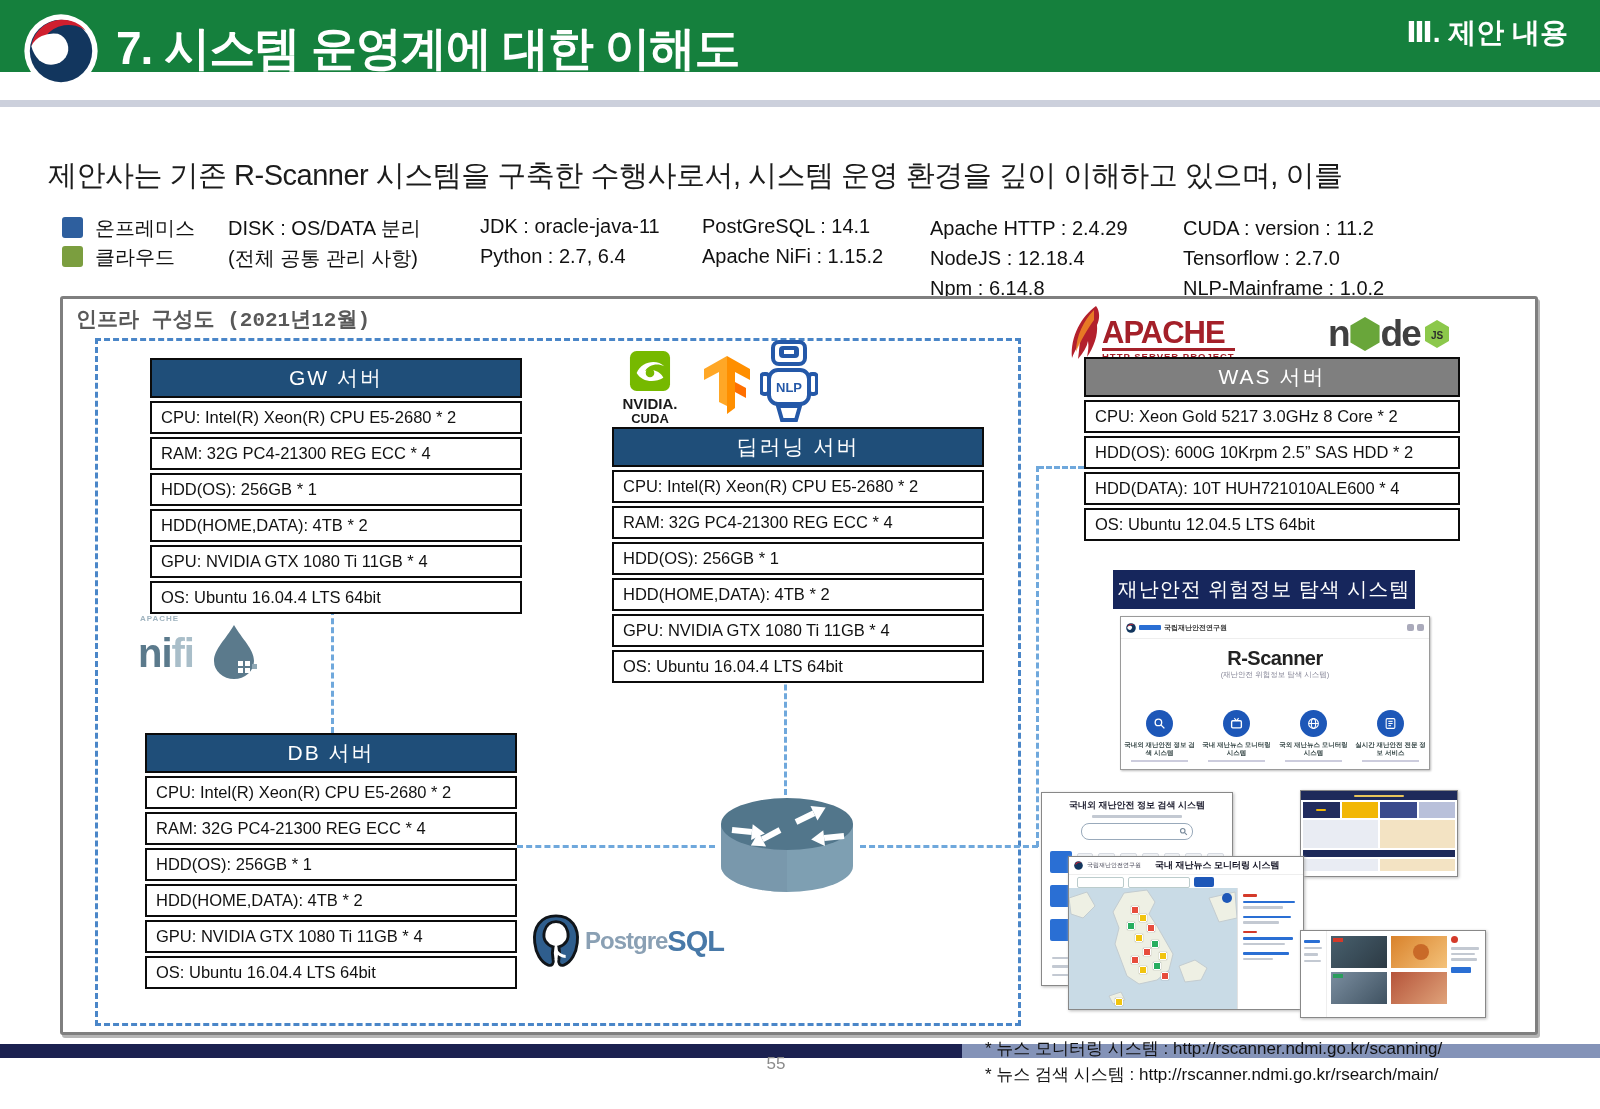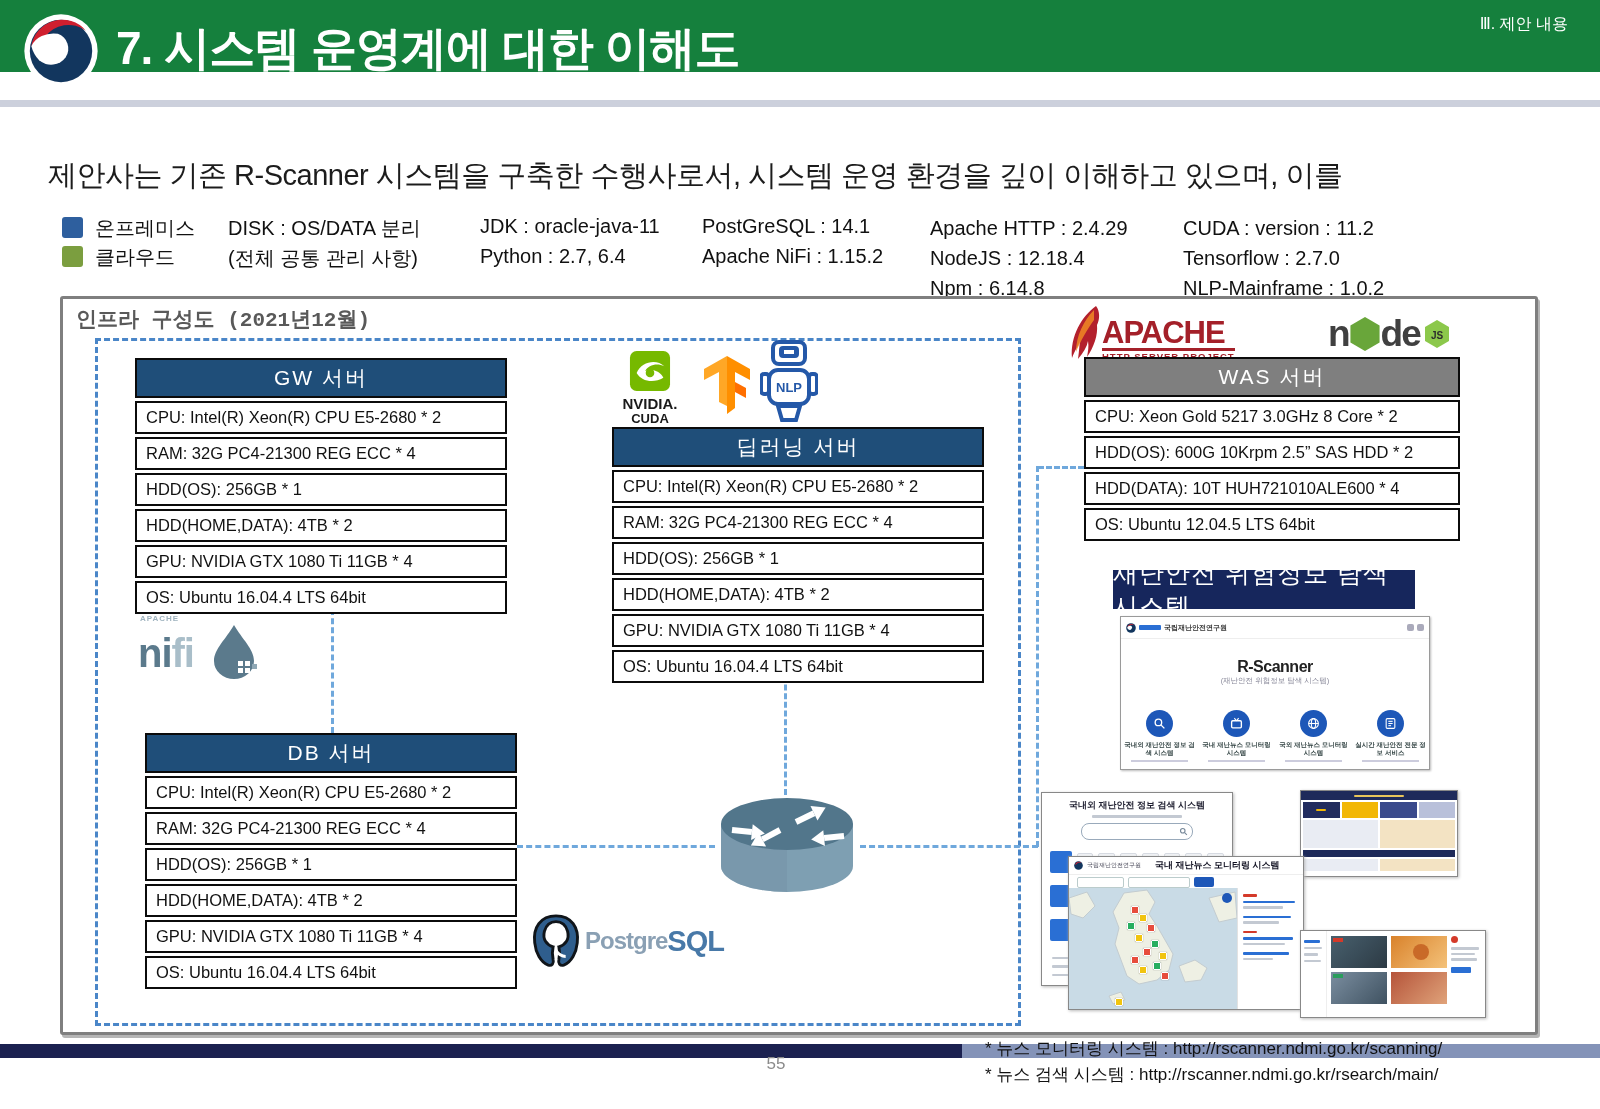--- a/index.html
+++ b/index.html
@@ -5,21 +5,21 @@
   html,body{margin:0;padding:0;background:#e8e8e8;}
   .slide{position:relative;width:1600px;height:1109px;background:#fff;overflow:hidden;
          font-family:"Liberation Sans","DejaVu Sans",sans-serif;color:#1a1a1a;}
   .abs{position:absolute;}
 
   
   .topbar{position:absolute;left:0;top:0;width:1600px;height:72px;background:#15803d;}
   .topbar-divider{position:absolute;left:0;top:100px;width:1600px;height:7px;background:#ccd0dc;}
   .gov-logo{position:absolute;left:22px;top:12px;width:78px;height:78px;}
   .page-title{position:absolute;left:116px;top:18px;font-size:46px;font-weight:bold;color:#fff;letter-spacing:-1px;}
-  .section-label{position:absolute;right:32px;top:14px;font-size:16px;font-weight:normal;color:#fff;}
+  .section-label{position:absolute;right:32px;top:14px;font-size:28px;font-weight:bold;color:#fff;}
 
   
   .intro{position:absolute;left:48px;top:126px;width:1520px;font-size:29px;line-height:41px;color:#1c1c1c;letter-spacing:-0.5px;}
 
   
   .legend-sw{width:21px;height:21px;border-radius:3px;display:inline-block;vertical-align:-3px;margin-right:12px;}
   .leg-col{position:absolute;font-size:20px;line-height:30px;color:#111;}
   .leg-row{height:29px;}
 
   
@@ -48,26 +48,26 @@
   .apache-word{font-size:31px;font-weight:bold;color:#a42029;border-bottom:3px solid #a42029;line-height:30px;letter-spacing:-1px;}
   .apache-sub{font-size:9.5px;font-weight:bold;color:#a42029;letter-spacing:1px;}
   .logo-node{position:absolute;left:1328px;top:316px;display:flex;align-items:center;}
   .node-word{font-size:37px;font-weight:bold;color:#404040;letter-spacing:-2px;line-height:36px;}
   .logo-pg{position:absolute;left:527px;top:912px;display:flex;align-items:center;}
   .pg-a{font-size:24px;color:#8aa0b4;font-weight:bold;letter-spacing:-1px;}
   .pg-b{font-size:29px;color:#4879a8;font-weight:bold;letter-spacing:-1px;}
 
   
   .ban{position:absolute;left:1113px;top:570px;width:302px;height:39px;background:#16265c;color:#fff;
-       display:flex;align-items:center;justify-content:center;font-size:25px;letter-spacing:1px;}
+       display:flex;align-items:center;justify-content:center;font-size:20px;letter-spacing:1px;}
   .rs-card{position:absolute;left:1120px;top:616px;width:308px;height:152px;background:#fff;border:1px solid #9a9a9a;box-shadow:1px 1px 2px #bbb;}
   .rs-top{height:17px;border-bottom:1px solid #eee;display:flex;align-items:center;padding:2px 5px;gap:3px;}
   .rs-org{font-size:7px;color:#333;font-weight:bold;}
   .rs-badge{width:22px;height:5px;background:#2a6fd4;border-radius:1px;}
-  .rs-title{text-align:center;font-size:16px;font-weight:bold;color:#222;margin-top:19px;letter-spacing:-0.5px;}
+  .rs-title{text-align:center;font-size:20px;font-weight:bold;color:#222;margin-top:8px;letter-spacing:-0.5px;}
   .rs-sub{text-align:center;font-size:7.5px;color:#889;}
   .rs-services{position:absolute;left:0;bottom:7px;width:100%;display:flex;justify-content:space-around;}
   .rs-svc{width:72px;text-align:center;}
   .rs-circ{width:27px;height:27px;border-radius:50%;background:#1d57b8;margin:0 auto 4px auto;display:flex;align-items:center;justify-content:center;}
   .rs-lab{font-size:6.5px;font-weight:bold;color:#344;line-height:8px;}
   .rs-bar{width:80%;height:2px;background:#ccd;margin:3px auto 0 auto;}
 
   
   .shot{position:absolute;background:#fff;border:1px solid #888;box-shadow:1px 1px 3px #bbb;overflow:hidden;}
   .bar{background:#6b7480;height:2.5px;border-radius:1px;}
@@ -136,21 +136,21 @@
   <div class="diagram-title">인프라 구성도 (2021년12월)</div>
 
   <div class="dashed-rect"></div>
   <div class="conn-v" style="left:331px;top:600px;height:133px;"></div>
   <div class="conn-v" style="left:784px;top:667px;height:128px;"></div>
   <div class="conn-h" style="left:517px;top:845px;width:198px;"></div>
   <div class="conn-h" style="left:860px;top:845px;width:178px;"></div>
   <div class="conn-v" style="left:1036px;top:466px;height:381px;"></div>
   <div class="conn-h" style="left:1038px;top:466px;width:46px;"></div>
 
-  <div class="spec-table" style="left:135px;top:358px;">
+  <div class="spec-table" style="left:150px;top:358px;">
     <div class="hdr hdr-blue">GW 서버</div>
     <div class="row">CPU: Intel(R) Xeon(R) CPU E5-2680 * 2</div>
     <div class="row">RAM: 32G PC4-21300 REG ECC * 4</div>
     <div class="row">HDD(OS): 256GB * 1</div>
     <div class="row">HDD(HOME,DATA): 4TB * 2</div>
     <div class="row">GPU: NVIDIA GTX 1080 Ti 11GB * 4</div>
     <div class="row">OS: Ubuntu 16.04.4 LTS 64bit</div>
   </div>
 
   <div class="logo-nifi">

